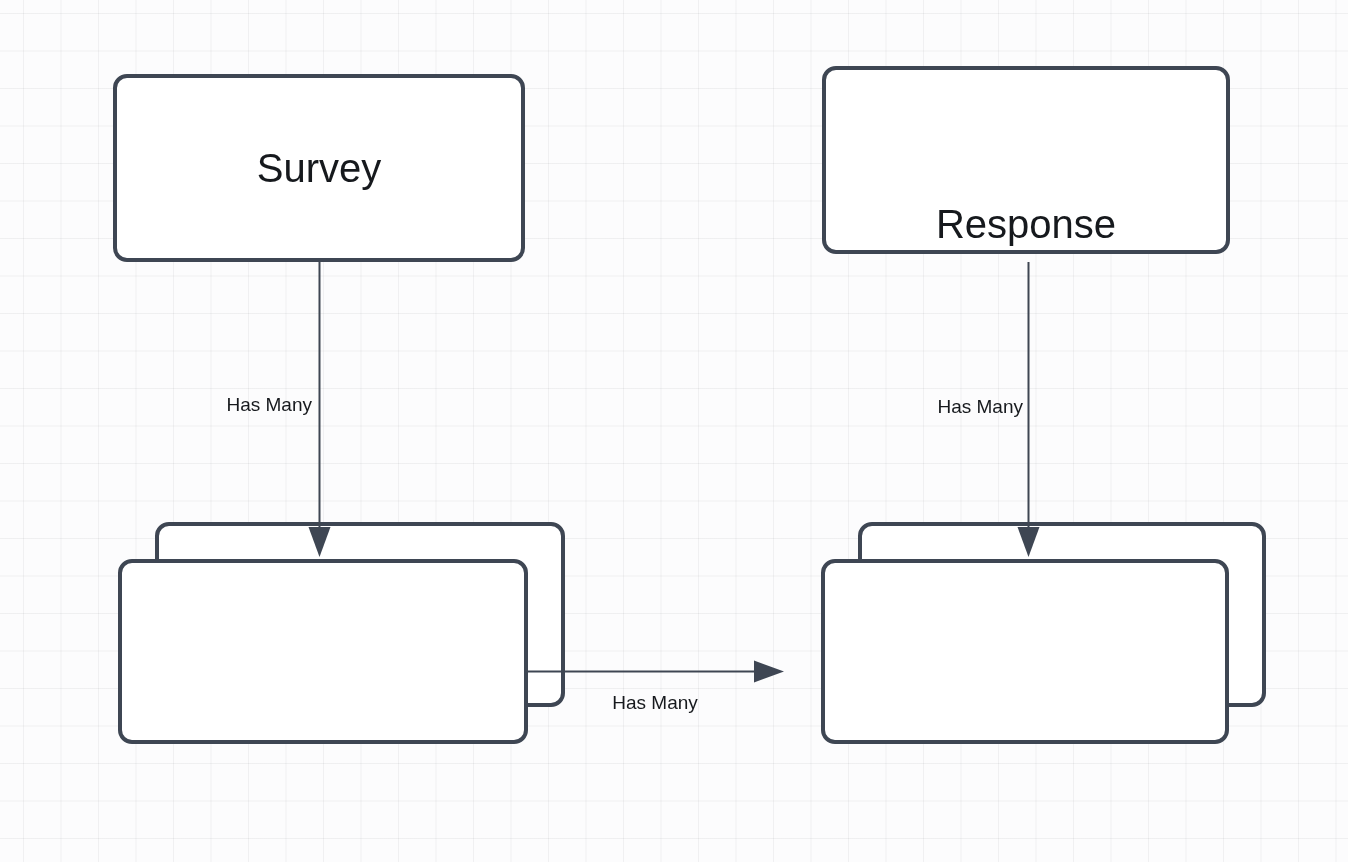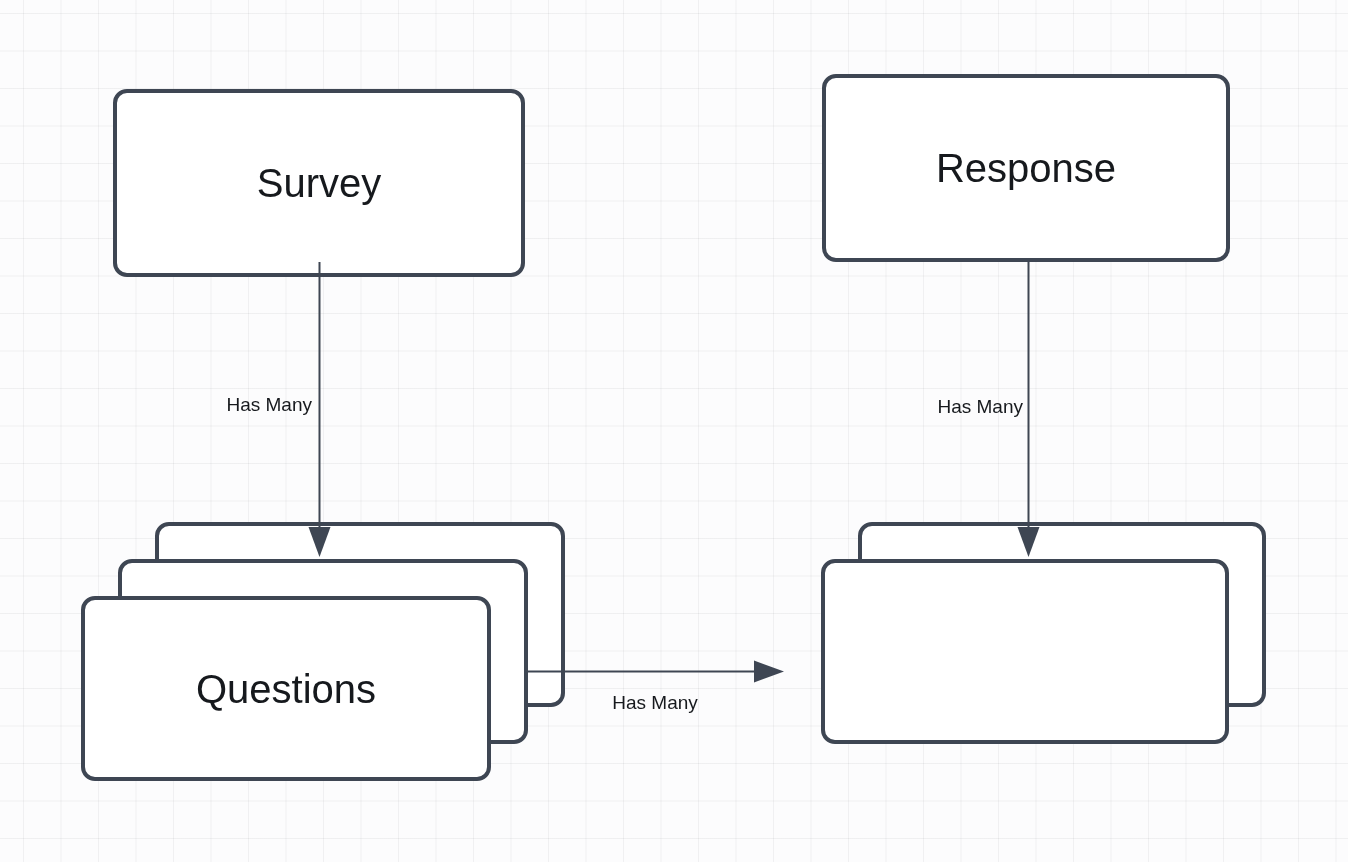--- a/index.html
+++ b/index.html
@@ -57,33 +57,30 @@
     white-space: nowrap;
   }
   .edge-label.align-right { text-align: right; }
   .edge-label.align-center { text-align: center; }
 </style>
 </head>
 <body>
 
 <div class="canvas">
 
-  <div class="node" style="left:113px; top:89px; width:412px; height:188px;">
+  <div class="node" style="left:113px; top:74px; width:412px; height:188px;">
     <span class="label">Survey</span>
   </div>
 
-  <div class="node" style="left:822px; top:74px; width:408px; height:188px;">
+  <div class="node" style="left:822px; top:66px; width:408px; height:188px;align-items:flex-end;">
     <span class="label">Response</span>
   </div>
 
   <div class="node" style="left:155px; top:522px; width:410px; height:185px;"></div>
   <div class="node" style="left:118px; top:559px; width:410px; height:185px;"></div>
-  <div class="node" style="left:81px; top:596px; width:410px; height:185px;">
-    <span class="label">Questions</span>
-  </div>
 
   <div class="node" style="left:858px; top:522px; width:408px; height:185px;"></div>
   <div class="node" style="left:821px; top:559px; width:408px; height:185px;"></div>
 
   <svg class="edges-layer" width="1348" height="862" viewBox="0 0 1348 862">
 
     <g>
       <line class="edge-line" x1="319.5" y1="262" x2="319.5" y2="530"></line>
       <polygon class="edge-head" points="319.5,557 308.5,527 330.5,527"></polygon>
     </g>

